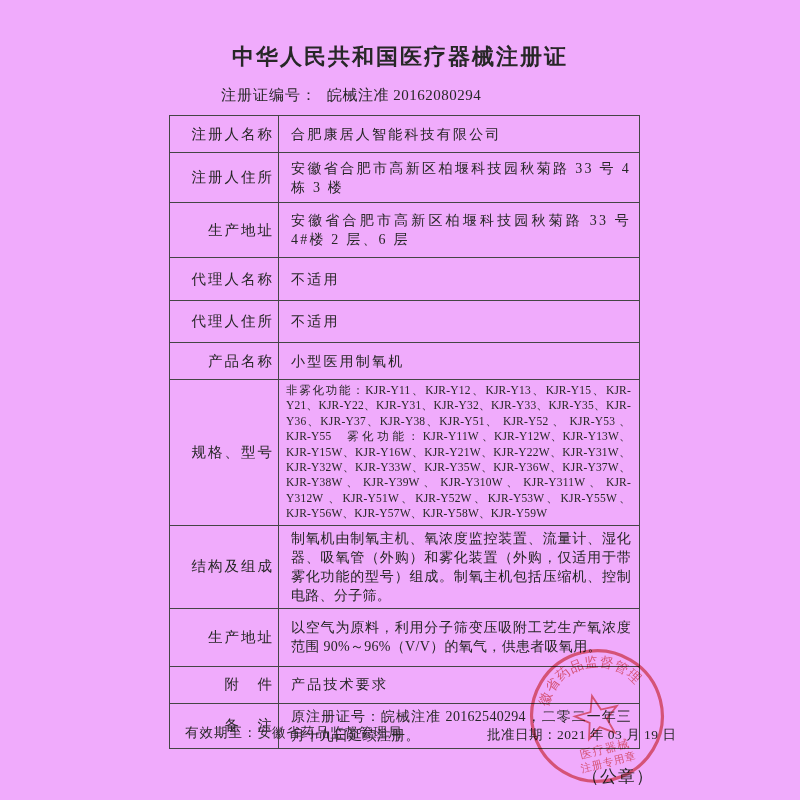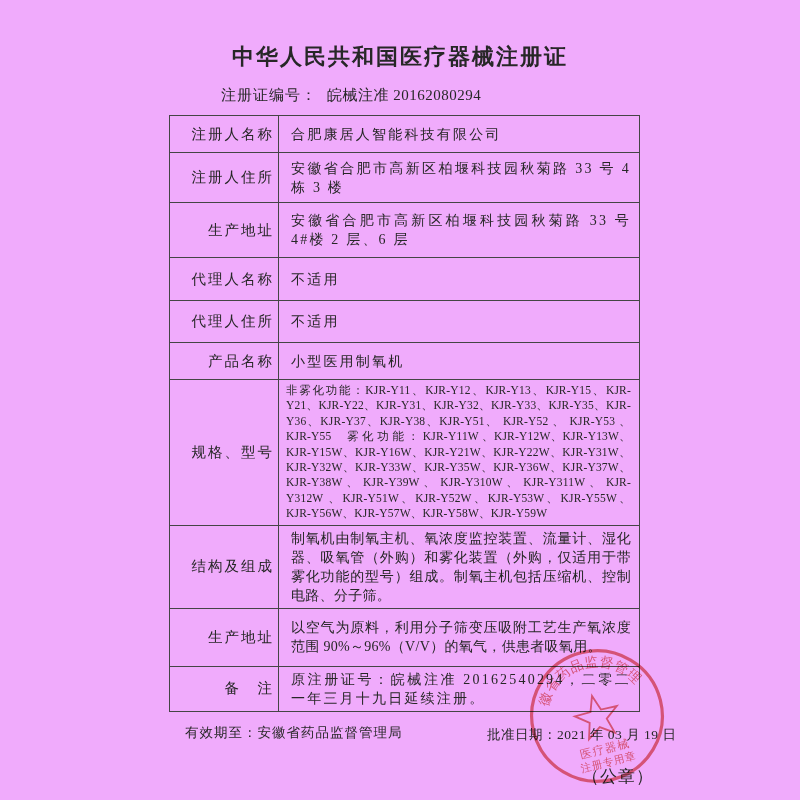--- a/index.html
+++ b/index.html
@@ -128,20 +128,24 @@
         </tr>
         <tr>
           <td class="label">结构及组成</td>
           <td class="value">制氧机由制氧主机、氧浓度监控装置、流量计、湿化器、吸氧管（外购）和雾化装置（外购，仅适用于带雾化功能的型号）组成。制氧主机包括压缩机、控制电路、分子筛。</td>
         </tr>
         <tr>
           <td class="label">生产地址</td>
           <td class="value">以空气为原料，利用分子筛变压吸附工艺生产氧浓度范围 90%～96%（V/V）的氧气，供患者吸氧用。</td>
         </tr>
         <tr>
+          <td class="label">附　件</td>
+          <td class="value">产品技术要求</td>
+        </tr>
+        <tr>
           <td class="label">备　注</td>
           <td class="value">原注册证号：皖械注准 20162540294，二零二一年三月十九日延续注册。</td>
         </tr>
       </tbody>
   </table>
 
   <div class="footer-left">
     <span>有效期至：</span><span>安徽省药品监督管理局</span>
   </div>
 

